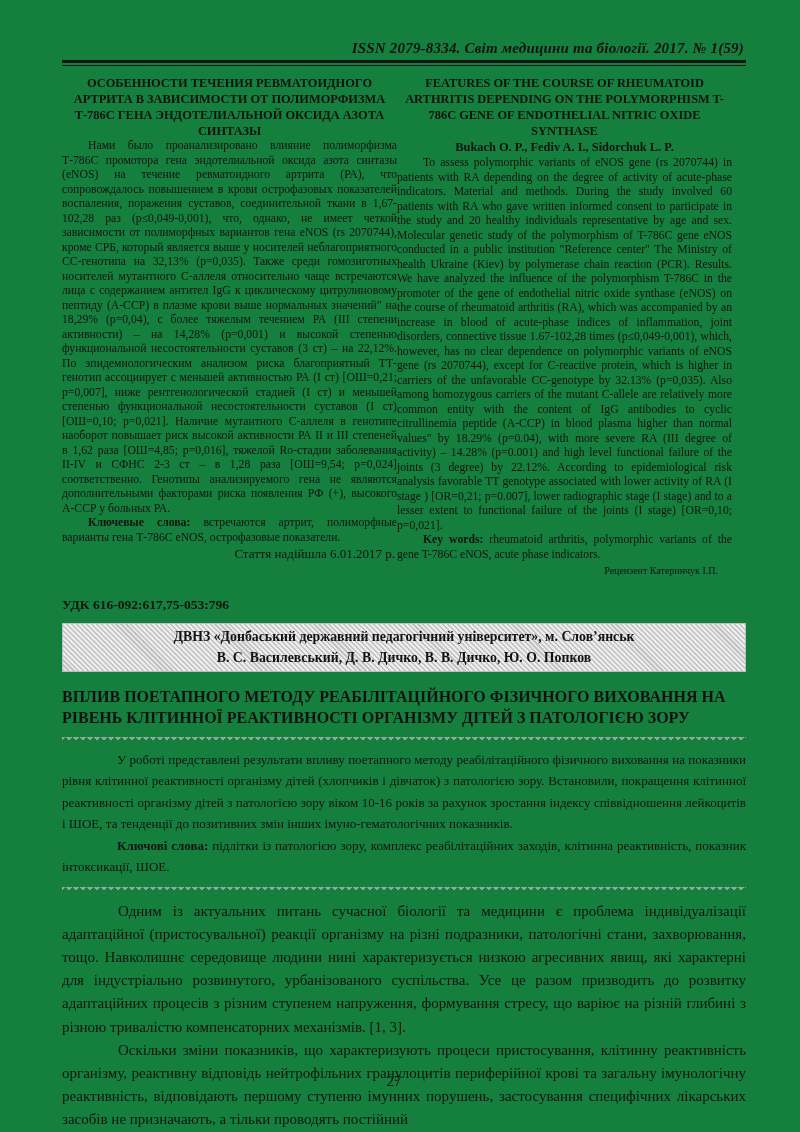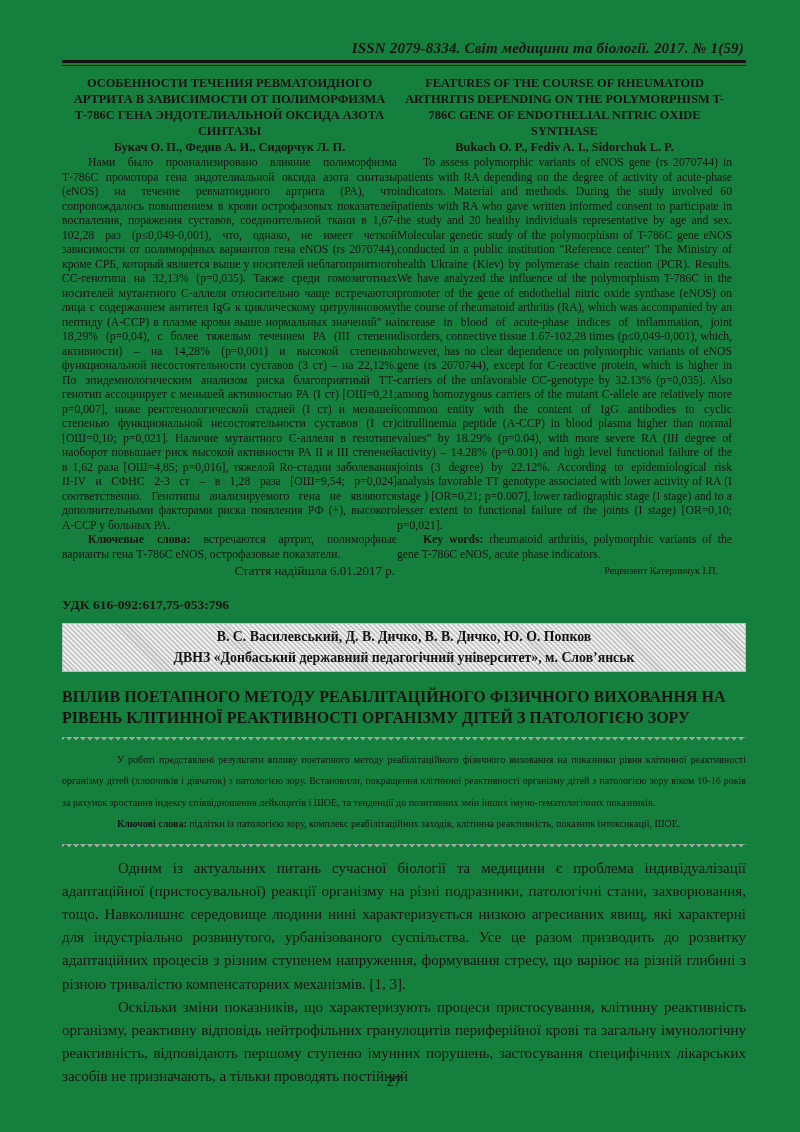--- a/index.html
+++ b/index.html
@@ -87,21 +87,21 @@
   .zigzag{
     height:5px;
     margin-top:9px;
     background:
       linear-gradient(135deg,#b9b9b9 25%,transparent 25%) 0 0/7px 7px,
       linear-gradient(45deg,transparent 75%,#b9b9b9 75%) 0 0/7px 7px;
     opacity:.75;
   }
   .abstract2{
     margin-top:7px;
-    font-size:10px;
+    font-size:13px;
     line-height:21.5px;
     text-align:justify;
   }
   .abstract2 p{margin:0;text-indent:55px;}
   .body2{
     margin-top:8px;
     font-size:15px;
     line-height:23.2px;
     text-align:justify;
   }
@@ -121,41 +121,40 @@
 <div class="page">
 
   <div class="issn">ISSN 2079-8334. Світ медицини та біології. 2017. № 1(59)</div>
   <div class="rule"></div>
 
 
   <div class="cols">
 
     <div class="col">
       <div class="col-title">ОСОБЕННОСТИ ТЕЧЕНИЯ РЕВМАТОИДНОГО АРТРИТА В ЗАВИСИМОСТИ ОТ ПОЛИМОРФИЗМА Т-786С ГЕНА ЭНДОТЕЛИАЛЬНОЙ ОКСИДА АЗОТА СИНТАЗЫ</div>
-      <div class="col-authors">Букач О. П., Федив А. И., Сидорчук Л. П.</div>
       <p><span>Нами было проанализировано влияние полиморфизма Т-786С промотора гена эндотелиальной оксида азота синтазы (eNOS) на течение ревматоидного артрита (РА), что сопровождалось повышением в крови острофазовых показателей воспаления, поражения суставов, соединительной ткани в 1,67-102,28 раз (р≤0,049-0,001), что, однако, не имеет четкой зависимости от полиморфных вариантов гена eNOS (rs 2070744), кроме СРБ, который является выше у носителей неблагоприятного СС-генотипа на 32,13% (р=0,035). Также среди гомозиготных носителей мутантного С-аллеля относительно чаще встречаются лица с содержанием антител IgG к циклическому цитрулиновому пептиду (А-ССР) в плазме крови выше нормальных значений" на 18,29% (р=0,04), с более тяжелым течением РА (III степени активности) – на 14,28% (р=0,001) и высокой степенью функциональной несостоятельности суставов (3 ст) – на 22,12%. По эпидемиологическим анализом риска благоприятный ТТ-генотип ассоциирует с меньшей активностью РА (I ст) [ОШ=0,21; р=0,007], ниже рентгенологической стадией (I ст) и меньшей степенью функциональной несостоятельности суставов (I ст) [ОШ=0,10; р=0,021]. Наличие мутантного С-аллеля в генотипе наоборот повышает риск высокой активности РА II и III степеней в 1,62 раза [ОШ=4,85; р=0,016], тяжелой Ro-стадии заболевания II-IV и СФНС 2-3 ст – в 1,28 раза [ОШ=9,54; р=0,024] соответственно. Генотипы анализируемого гена не являются дополнительными факторами риска появления РФ (+), высокого А-ССР у больных РА.</span></p>
       <p><b>Ключевые слова:</b> <span>встречаются артрит, полиморфные варианты гена Т-786С eNOS, острофазовые показатели.</span></p>
       <div class="received">Стаття надійшла 6.01.2017 р.</div>
     </div>
 
     <div class="col">
       <div class="col-title">FEATURES OF THE COURSE OF RHEUMATOID ARTHRITIS DEPENDING ON THE POLYMORPHISM T-786C GENE OF ENDOTHELIAL NITRIC OXIDE SYNTHASE</div>
       <div class="col-authors">Bukach O. P., Fediv A. I., Sidorchuk L. P.</div>
       <p><span>To assess polymorphic variants of eNOS gene (rs 2070744) in patients with RA depending on the degree of activity of acute-phase indicators. Material and methods. During the study involved 60 patients with RA who gave written informed consent to participate in the study and 20 healthy individuals representative by age and sex. Molecular genetic study of the polymorphism of T-786C gene eNOS conducted in a public institution "Reference center" The Ministry of health Ukraine (Kiev) by polymerase chain reaction (PCR). Results. We have analyzed the influence of the polymorphism T-786C in the promoter of the gene of endothelial nitric oxide synthase (eNOS) on the course of rheumatoid arthritis (RA), which was accompanied by an increase in blood of acute-phase indices of inflammation, joint disorders, connective tissue 1.67-102,28 times (p≤0,049-0,001), which, however, has no clear dependence on polymorphic variants of eNOS gene (rs 2070744), except for C-reactive protein, which is higher in carriers of the unfavorable CC-genotype by 32.13% (p=0,035). Also among homozygous carriers of the mutant C-allele are relatively more common entity with the content of IgG antibodies to cyclic citrullinemia peptide (A-CCP) in blood plasma higher than normal values" by 18.29% (p=0.04), with more severe RA (III degree of activity) – 14.28% (p=0.001) and high level functional failure of the joints (3 degree) by 22.12%. According to epidemiological risk analysis favorable TT genotype associated with lower activity of RA (I stage ) [OR=0,21; p=0.007], lower radiographic stage (I stage) and to a lesser extent to functional failure of the joints (I stage) [OR=0,10; p=0,021].</span></p>
       <p><b>Key words:</b> <span>rheumatoid arthritis, polymorphic variants of the gene T-786C eNOS, acute phase indicators.</span></p>
       <div class="reviewer">Рецензент Катеринчук І.П.</div>
     </div>
 
   </div>
 
   <div class="udk">УДК 616-092:617,75-053:796</div>
 
   <div class="band band2">
+    <div>ДВНЗ «Донбаський державний педагогічний університет», м. Слов’янськ</div>
     <div>В. С. Василевський, Д. В. Дичко, В. В. Дичко, Ю. О. Попков</div>
-    <div>ДВНЗ «Донбаський державний педагогічний університет», м. Слов’янськ</div>
   </div>
 
   <h1 class="title2">ВПЛИВ ПОЕТАПНОГО МЕТОДУ РЕАБІЛІТАЦІЙНОГО ФІЗИЧНОГО ВИХОВАННЯ НА РІВЕНЬ КЛІТИННОЇ РЕАКТИВНОСТІ ОРГАНІЗМУ ДІТЕЙ З ПАТОЛОГІЄЮ ЗОРУ</h1>
 
   <div class="zigzag"></div>
 
   <div class="abstract2">
     <p><span>У роботі представлені результати впливу поетапного методу реабілітаційного фізичного виховання на показники рівня клітинної реактивності організму дітей (хлопчиків і дівчаток) з патологією зору. Встановили, покращення клітинної реактивності організму дітей з патологією зору віком 10-16 років за рахунок зростання індексу співвідношення лейкоцитів і ШОЕ, та тенденції до позитивних змін інших імуно-гематологічних показників.</span></p>
     <p><b>Ключові слова:</b> <span>підлітки із патологією зору, комплекс реабілітаційних заходів, клітинна реактивність, показник інтоксикації, ШОЕ.</span></p>
   </div>

